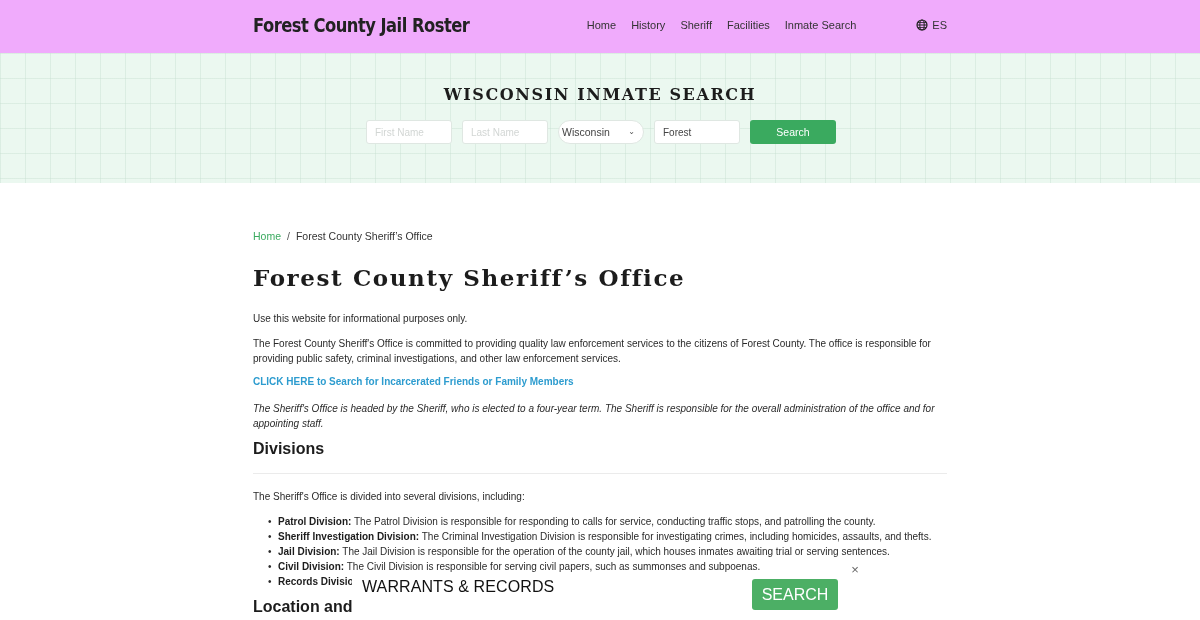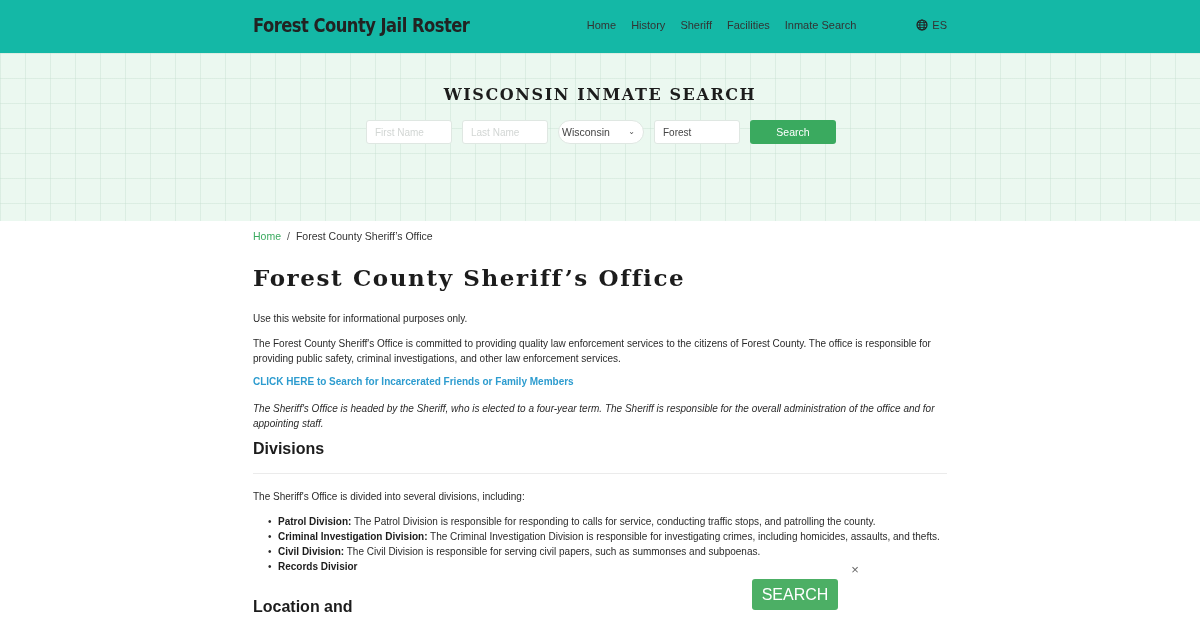--- a/index.html
+++ b/index.html
@@ -1,28 +1,28 @@
 <!DOCTYPE html>
 <html><head>
   <meta charset="utf-8">
   <style>
     * { box-sizing: border-box; margin: 0; padding: 0; }
     html, body { width: 1200px; height: 620px; overflow: hidden; background: #ffffff; }
     body { font-family: "Liberation Sans", sans-serif; color: #222; position: relative; }
 
     
-    .site-header { position: absolute; left: 0; top: 0; width: 1200px; height: 53px; background: #14b8a6; }
+    .site-header { position: absolute; left: 0; top: 0; width: 1200px; height: 53px; background: #f0abfc; }
     .brand { position: absolute; left: 253px; top: 14px; font-family: "DejaVu Sans", sans-serif; font-weight: bold; font-size: 19px; letter-spacing: -0.6px; color: #222; transform: scaleX(0.86); transform-origin: left center; white-space: nowrap; }
     .nav { position: absolute; right: 253px; top: 19px; display: flex; align-items: center; gap: 15px; font-size: 11px; color: #333; }
     .nav a { color: #333; text-decoration: none; font-family: "Liberation Sans", sans-serif; }
     .lang { display: flex; align-items: center; gap: 4px; padding-left: 45px; }
     .globe { width: 12px; height: 12px; display: inline-block; }
 
     
-    .hero { position: absolute; left: 0; top: 53px; width: 1200px; height: 168px;
+    .hero { position: absolute; left: 0; top: 53px; width: 1200px; height: 130px;
       background-color: #ebf8f0;
       background-image:
         linear-gradient(to right, rgba(200,225,210,0.45) 1px, transparent 1px),
         linear-gradient(to bottom, rgba(200,225,210,0.45) 1px, transparent 1px);
       background-size: 25px 25px;
     }
     .hero-title { position: absolute; left: 0; width: 1200px; top: 32px; text-align: center; font-family: "DejaVu Serif", serif; font-weight: bold; font-size: 16px; letter-spacing: 1.6px; color: #1c1c1c; }
     .search-row { position: absolute; top: 67px; left: 366px; display: flex; gap: 10px; }
     .field { width: 86px; height: 24px; border: 1px solid #dfe7e2; border-radius: 3px; background: #fff; font-size: 10px; padding: 0 8px; color: #444; font-family: "Liberation Sans", sans-serif; outline: none; }
     .field::placeholder { color: #d2d6d4; }
@@ -97,25 +97,27 @@
 <p class="para" style="top:336px;">The Forest County Sheriff's Office is committed to providing quality law enforcement services to the citizens of Forest County. The office is responsible for providing public safety, criminal investigations, and other law enforcement services.</p>
 <a href="#" class="link-cta">CLICK HERE to Search for Incarcerated Friends or Family Members</a>
 <p class="para" style="top:401px;font-style:italic;">The Sheriff's Office is headed by the Sheriff, who is elected to a four-year term. The Sheriff is responsible for the overall administration of the office and for appointing staff.</p>
 
 <h2 class="h2">Divisions</h2>
 <div class="divider"></div>
 <p class="para" style="top:489px;">The Sheriff's Office is divided into several divisions, including:</p>
 
 <ul class="div-list">
   <li><b>Patrol Division:</b><span> The Patrol Division is responsible for responding to calls for service, conducting traffic stops, and patrolling the county.</span></li>
-  <li><b>Criminal Investigation Division:</b><span> The Criminal Investigation Division is responsible for investigating crimes, including homicides, assaults, and thefts.</span></li>
+  <li><b>Sheriff Investigation Division:</b><span> The Criminal Investigation Division is responsible for investigating crimes, including homicides, assaults, and thefts.</span></li>
+  <li><b>Jail Division:</b><span> The Jail Division is responsible for the operation of the county jail, which houses inmates awaiting trial or serving sentences.</span></li>
   <li><b>Civil Division:</b><span> The Civil Division is responsible for serving civil papers, such as summonses and subpoenas.</span></li>
   <li><b>Records Divisior</b><span></span></li>
 </ul>
 
 <h2 class="h2-loc">Location and C</h2>
 
 <div class="banner">
   <div class="banner-text">
+    <div>WARRANTS &amp; RECORDS</div>
   </div>
   <button class="banner-btn">SEARCH</button>
 </div>
 <div class="banner-close">×</div>
 
 </body></html>

